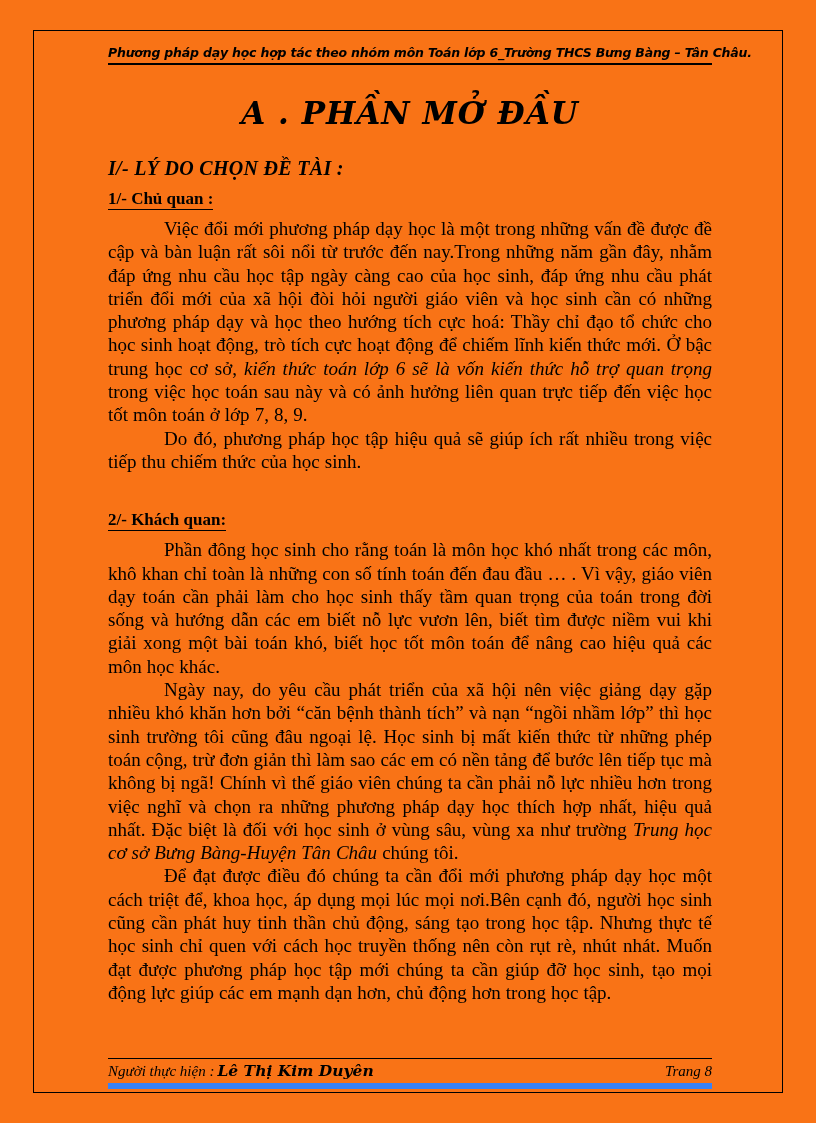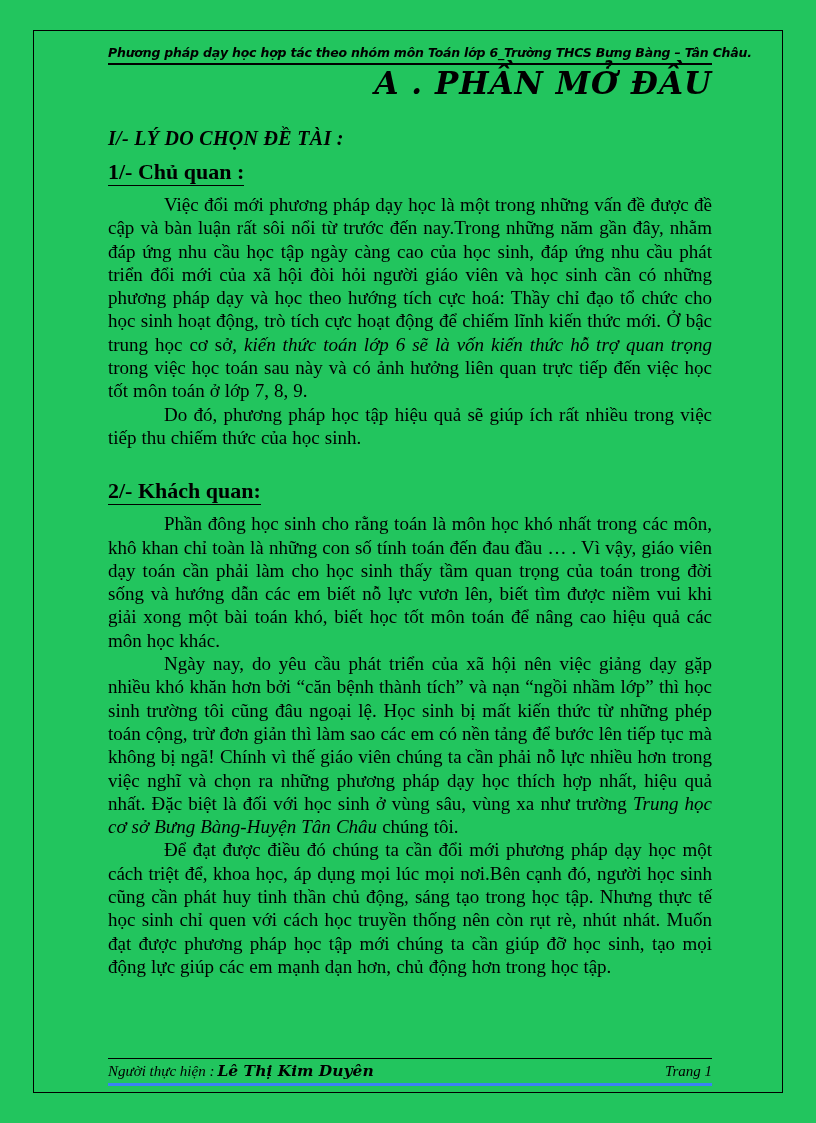--- a/index.html
+++ b/index.html
@@ -13,21 +13,21 @@
     font-family: "Liberation Serif", serif;
     color: #000000;
     overflow: hidden;
   }
 
   .page {
     position: relative;
     width: 816px;
     height: 1123px;
     box-sizing: border-box;
-    background: #22c55e;
+    background: #f97316;
   }
 
   
   .page-border {
     position: absolute;
     left: 33px;
     top: 30px;
     width: 750px;
     height: 1063px;
     border: 1px solid #000000;
@@ -54,21 +54,22 @@
     font-weight: bold;
     font-style: italic;
     font-size: 12.5px;
     letter-spacing: -0.2px;
     white-space: nowrap;
     line-height: 1.2;
   }
 
   
   .doc-title {
-    text-align: right;
+    text-align: center;
+    margin-top: 30px;
     margin-bottom: 26px;
   }
   .doc-title-text {
     font-family: "DejaVu Serif", serif;
     font-style: italic;
     font-weight: bold;
     font-size: 31px;
     letter-spacing: 1px;
   }
 
@@ -77,28 +78,28 @@
     font-family: "Liberation Serif", serif;
     font-weight: bold;
     font-size: 20px;
     margin: 0 0 9px 0;
     letter-spacing: 0.3px;
     font-style: italic;
   }
   .heading-2 {
     font-family: "Liberation Serif", serif;
     font-weight: bold;
-    font-size: 22px;
+    font-size: 17px;
     margin: 0 0 3px 0;
     display: inline-block;
     border-bottom: 1.5px solid #000;
     padding-bottom: 0px;
   }
   .heading-2-wrap { margin: 0 0 4px 0; }
-  .heading-2-wrap.spaced { margin-top: 17px; }
+  .heading-2-wrap.spaced { margin-top: 25px; }
 
   
   p.body-par {
     margin: 0;
     text-align: justify;
     text-justify: inter-word;
     font-family: "Liberation Serif", serif;
     font-size: 19px;
     line-height: 23.3px;
     text-indent: 56px;
@@ -110,21 +111,21 @@
     font-style: italic;
   }
 
   
   .doc-footer {
     position: absolute;
     left: 108px;
     top: 1058px;
     width: 604px;
     border-top: 1.5px solid #000000;
-    border-bottom: 3px solid #3b82f6;
+    border-bottom: 6px solid #3b82f6;
     padding: 2px 0 3px 0;
     display: flex;
     align-items: baseline;
     justify-content: space-between;
   }
   .footer-left {
     font-family: "Liberation Serif", serif;
     font-style: italic;
     font-size: 15px;
     white-space: nowrap;
@@ -179,16 +180,16 @@
     <p class="body-par">Phần đông học sinh cho rằng toán là môn học khó nhất trong các môn, khô khan chỉ toàn là những con số tính toán đến đau đầu … . Vì vậy, giáo viên dạy toán cần phải làm cho học sinh thấy tầm quan trọng của toán trong đời sống và hướng dẫn các em biết nỗ lực vươn lên, biết tìm được niềm vui khi giải xong một bài toán khó, biết học tốt môn toán để nâng cao hiệu quả các môn học khác.</p>
 
     <p class="body-par"><span>Ngày nay, do yêu cầu phát triển của xã hội nên việc giảng dạy gặp nhiều khó khăn hơn bởi “căn bệnh thành tích” và nạn “ngồi nhầm lớp” thì học sinh trường tôi cũng đâu ngoại lệ. Học sinh bị mất kiến thức từ những phép toán cộng, trừ đơn giản thì làm sao các em có nền tảng để bước lên tiếp tục mà không bị ngã! Chính vì thế giáo viên chúng ta cần phải nỗ lực nhiều hơn trong việc nghĩ và chọn ra những phương pháp dạy học thích hợp nhất, hiệu quả nhất. Đặc biệt là đối với học sinh ở vùng sâu, vùng xa như trường </span><em class="it">Trung học cơ sở Bưng Bàng-Huyện Tân Châu</em><span>  chúng tôi.</span></p>
 
     <p class="body-par">Để đạt được điều đó chúng ta cần đổi mới phương pháp dạy học một cách triệt để, khoa học, áp dụng mọi lúc mọi nơi.Bên cạnh đó, người học sinh cũng cần phát huy tinh thần chủ động, sáng tạo trong học tập. Nhưng thực tế học sinh chỉ quen với cách học truyền thống nên còn rụt rè, nhút nhát. Muốn đạt được phương pháp học tập mới chúng ta cần giúp đỡ học sinh, tạo mọi động lực giúp các em mạnh dạn hơn, chủ động hơn trong học tập.</p>
 
   </div>
 
   <div class="doc-footer">
     <div class="footer-left"><span>Người thực hiện :</span><span class="footer-author">Lê Thị Kim Duyên</span></div>
-    <div class="footer-right">Trang 1</div>
+    <div class="footer-right">Trang 8</div>
   </div>
 
 </div>
 
 </body></html>

